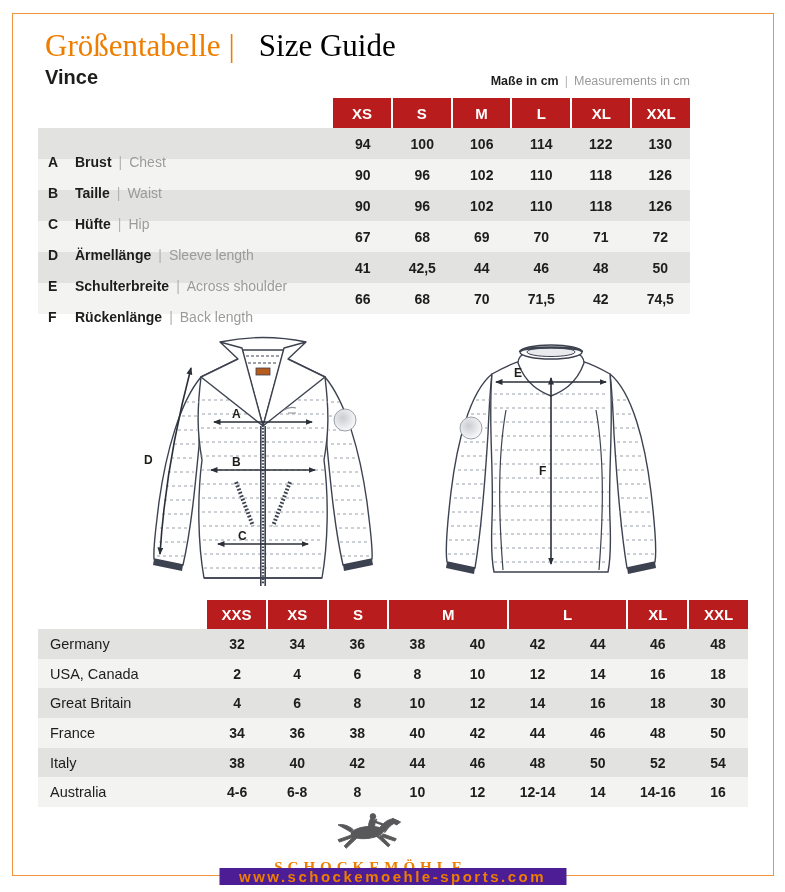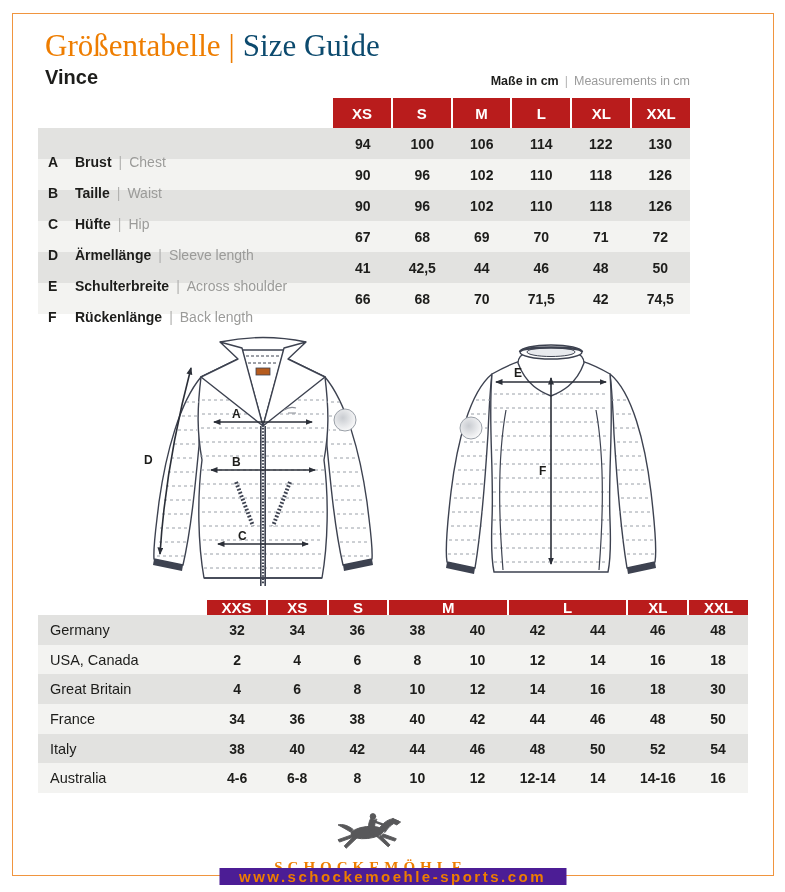--- a/index.html
+++ b/index.html
@@ -13,21 +13,21 @@
     border:1.5px solid #f0953f;pointer-events:none;z-index:1;
   }
   
   .title{
     position:absolute;left:45px;top:30px;
     font-family:"Liberation Serif","DejaVu Serif",serif;
     font-size:31px;line-height:1.05;font-weight:500;white-space:nowrap;
   }
   .title .de{color:#ee7d00;}
   .title .sep{color:#ee7d00;margin:0 8px;font-weight:400;}
-  .title .en{color:#0c4a6e;}
+  .title .en{color:#000000;margin-left:16px;}
   .product{
     position:absolute;left:45px;top:66px;font-size:20px;font-weight:bold;color:#1d1d1b;
   }
   .units{
     position:absolute;right:95px;top:74px;font-size:12.5px;white-space:nowrap;
   }
   .units .de{font-weight:bold;color:#1d1d1b;}
   .units .sep{color:#b5b5b5;margin:0 6px;}
   .units .en{color:#9b9b9b;}
   
@@ -42,21 +42,21 @@
   #t1-head .hcell{flex:1;}
   .t1-row{display:flex;height:31px;align-items:center;font-size:14px;}
   .t1-label{width:295px;box-sizing:border-box;padding-left:10px;display:flex;align-items:baseline;white-space:nowrap;}
   .t1-letter{width:27px;font-weight:bold;}
   .t1-de{font-weight:bold;margin-top:36px;}
   .t1-pipe{color:#b2b2b0;margin:0 7px;}
   .t1-en{color:#9b9b99;}
   .t1-vals{flex:1;display:flex;}
   .vcell{flex:1;text-align:center;font-weight:bold;font-size:14px;color:#1d1d1b;}
   #t2{position:absolute;left:38px;top:600px;width:710px;z-index:2;}
-  #t2-head{display:flex;gap:2px;margin-left:169px;height:15px;}
+  #t2-head{display:flex;gap:2px;margin-left:169px;height:29px;}
   .t2-row{display:flex;height:29.7px;align-items:center;font-size:14.5px;}
   .t2-label{width:169px;box-sizing:border-box;padding-left:12px;}
   .t2-vals{flex:1;display:flex;}
   .t2-row .vcell{font-size:14px;}
   
   .jacket{position:absolute;z-index:2;}
   #jacket-front{left:138px;top:330px;}
   #jacket-back{left:426px;top:330px;}
   
   .logo{

